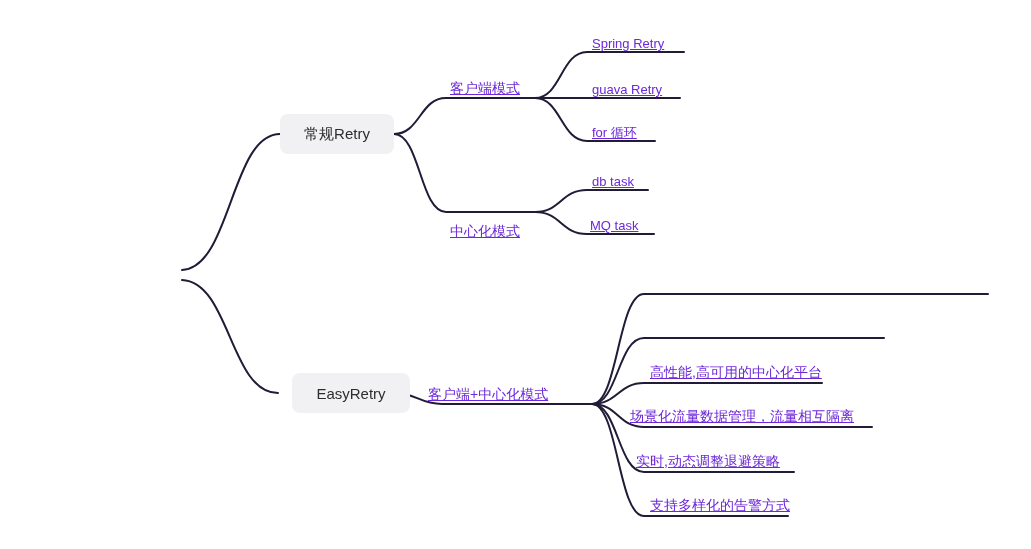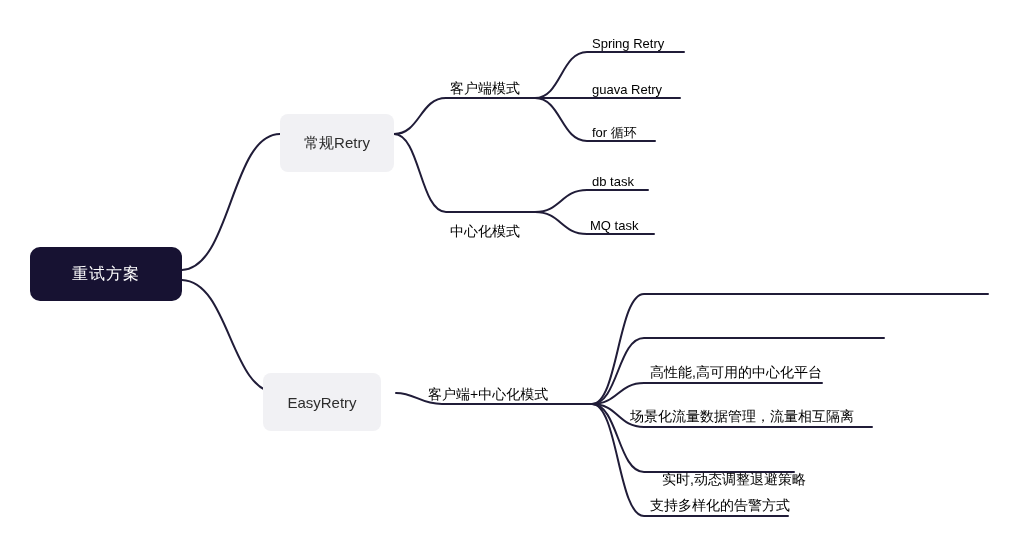--- a/index.html
+++ b/index.html
@@ -39,39 +39,40 @@
     color: #ffffff;
     font-size: 16px;
     letter-spacing: 1px;
     display: flex;
     align-items: center;
     justify-content: center;
     cursor: pointer;
   }
   .node-branch {
     position: absolute;
-    height: 58px;
+    height: 40px;
     background: #f1f1f4;
     border-radius: 8px;
     color: #2d2d2d;
     font-size: 15px;
     display: flex;
     align-items: center;
     justify-content: center;
     cursor: pointer;
   }
   .node-regular { left: 280px; top: 114px; width: 114px; }
-  .node-easy    { left: 263px; top: 373px; width: 118px; text-align: center; }
+  .node-easy    { left: 292px; top: 373px; width: 118px; text-align: center; }
   .txt {
     position: absolute;
     white-space: nowrap;
-    color: #000000;
+    color: #6d28d9;
     font-size: 14px;
     line-height: 16px;
     cursor: pointer;
+    text-decoration: underline;
   }
   .txt.en { font-size: 13px; }
 </style>
 </head>
 <body>
 
 <div class="canvas">
 
   <svg class="edges" viewBox="0 0 1031 549" xmlns="http://www.w3.org/2000/svg">
 
@@ -91,23 +92,20 @@
     <path d="M 396 393 C 415 393, 420 404, 442 404 L 592 404"></path>
 
     <path d="M 592 404 C 618 404, 618 294, 644 294 L 988 294"></path>
     <path d="M 592 404 C 618 404, 618 338, 644 338 L 884 338"></path>
     <path d="M 592 404 C 618 404, 618 383, 644 383 L 822 383"></path>
     <path d="M 592 404 C 618 404, 618 427, 644 427 L 872 427"></path>
     <path d="M 592 404 C 618 404, 618 472, 644 472 L 794 472"></path>
     <path d="M 592 404 C 618 404, 618 516, 644 516 L 788 516"></path>
   </svg>
 
-  <div class="node-root">
-    <span>重试方案</span>
-  </div>
 
   <div class="node-branch node-regular">
     <span>常规Retry</span>
   </div>
   <div class="node-branch node-easy">
     <span>EasyRetry</span>
   </div>
 
   <div class="txt" style="left:450px; top:80px;">客户端模式</div>
   <div class="txt" style="left:450px; top:194px;margin-top:29px;">中心化模式</div>
@@ -116,16 +114,16 @@
   <div class="txt en" style="left:592px; top:82px;">guava Retry</div>
   <div class="txt en" style="left:592px; top:125px;">for 循环</div>
 
   <div class="txt en" style="left:592px; top:174px;">db task</div>
   <div class="txt en" style="left:590px; top:218px;">MQ task</div>
 
   <div class="txt" style="left:428px; top:386px;">客户端+中心化模式</div>
 
   <div class="txt" style="left:650px; top:364px;">高性能,高可用的中心化平台</div>
   <div class="txt" style="left:630px; top:408px;">场景化流量数据管理，流量相互隔离</div>
-  <div class="txt" style="left:662px; top:453px;margin-top:18px;">实时,动态调整退避策略</div>
+  <div class="txt" style="left:636px; top:453px;">实时,动态调整退避策略</div>
   <div class="txt" style="left:650px; top:497px;">支持多样化的告警方式</div>
 
 </div>
 
 </body></html>

